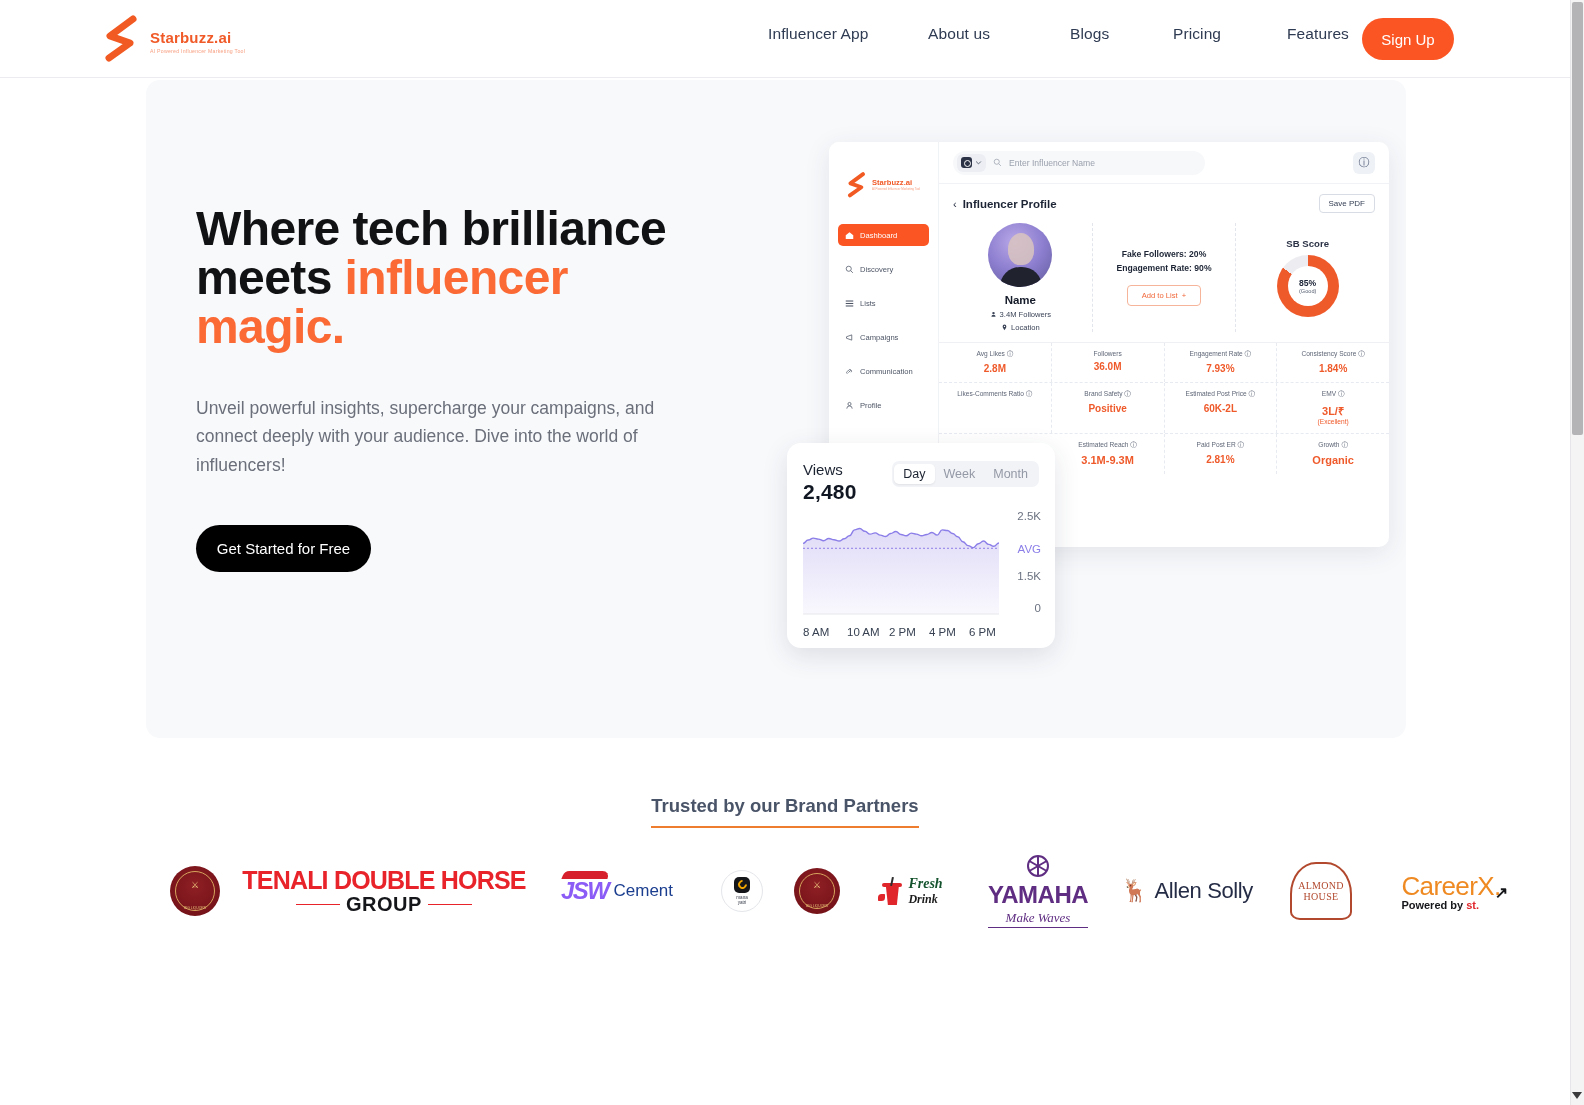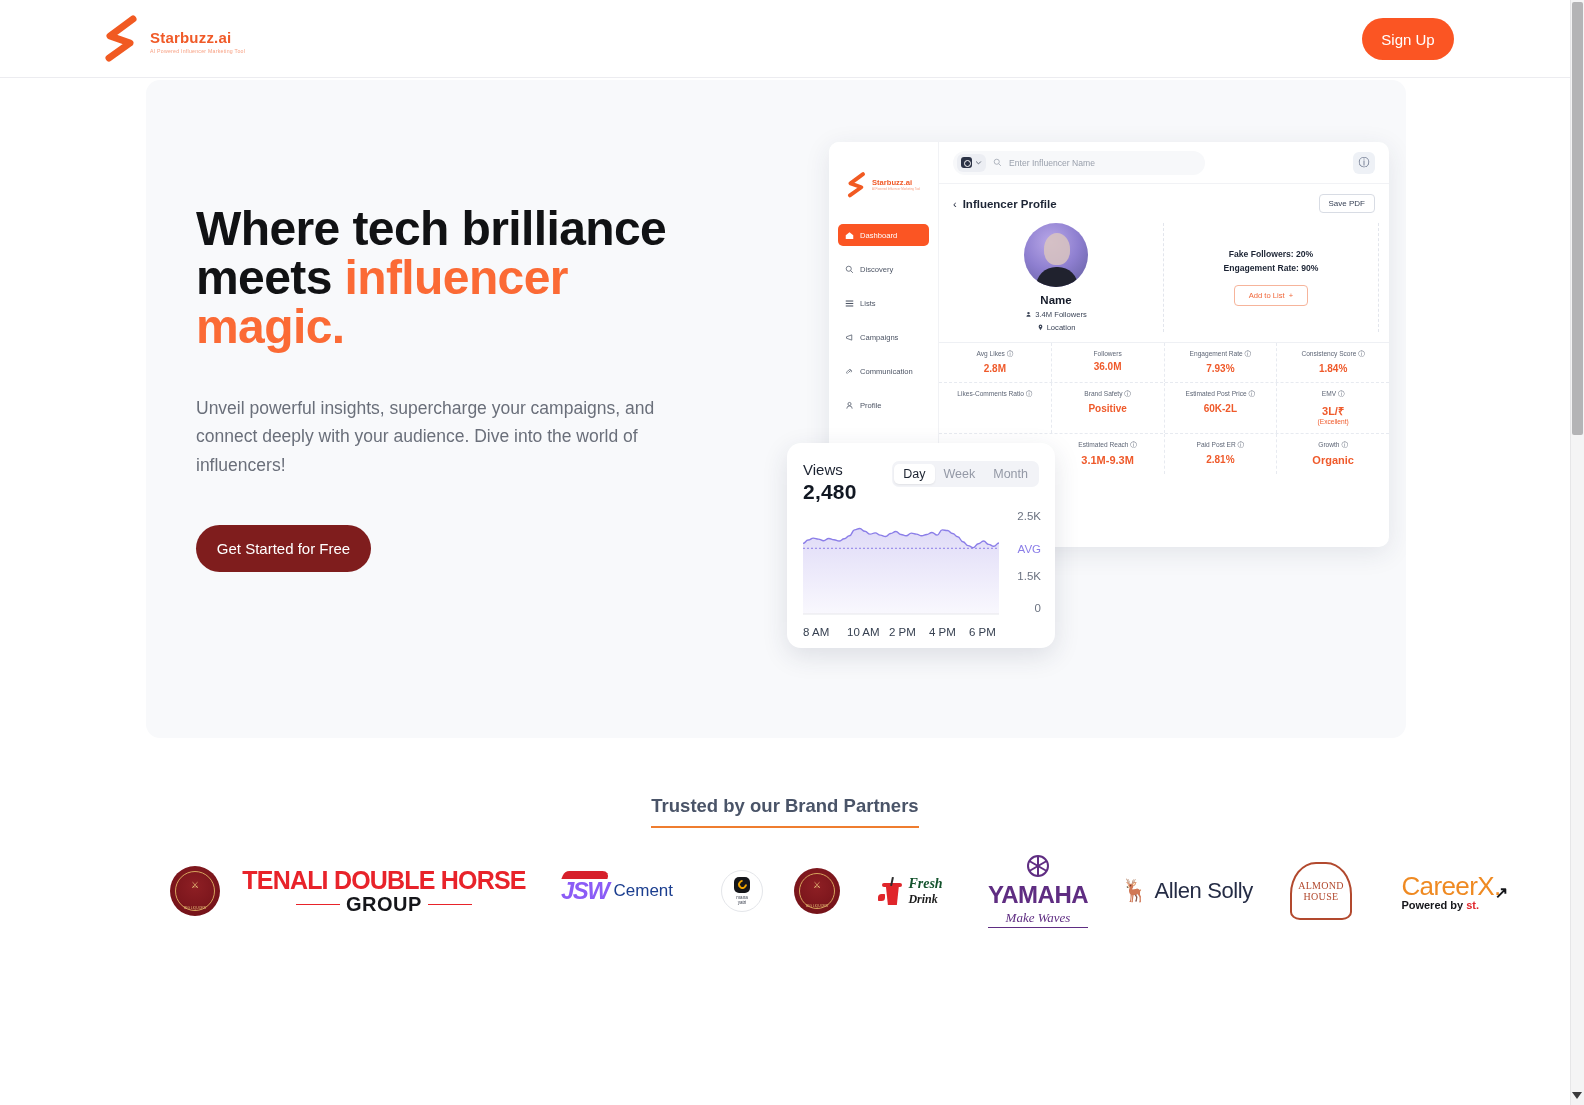--- a/index.html
+++ b/index.html
@@ -55,21 +55,21 @@
     font-size: 48px; line-height: 1.02; font-weight: 700;
     color: #111214; letter-spacing: -0.6px;
   }
   .hero-h1 .accent { color: #fb6a35; }
   .hero-p {
     margin-top: 42px; font-size: 17.5px; line-height: 1.62;
     color: #6a6f7a; width: 500px;
   }
   .cta-btn {
     margin-top: 46px; width: 175px; height: 47px; border-radius: 24px;
-    background: #7f1d1d; color: #fff; border: none;
+    background: #000000; color: #fff; border: none;
     font-size: 15px; font-family: inherit; cursor: pointer;
     display: flex; align-items: center; justify-content: center;
   }
 
   
   .mock {
     position: absolute; left: 683px; top: 62px;
     width: 560px; height: 405px;
     background: #fff; border-radius: 10px;
     box-shadow: 0 6px 26px rgba(40,50,80,.10);
@@ -308,20 +308,27 @@
 <div class="navbar">
   <div class="brand">
     <svg class="brand-mark" viewBox="0 0 44 48">
       <path d="M33 5 L10 22 L30 29 L9 44" fill="none" stroke="#f15a22" stroke-width="7" stroke-linecap="round" stroke-linejoin="round"></path>
     </svg>
     <div class="brand-text">
       <span class="brand-name">Starbuzz.ai</span>
       <span class="brand-tag">AI Powered Influencer Marketing Tool</span>
     </div>
   </div>
+  <div class="nav-links">
+    <span class="nav-link">Influencer App</span>
+    <span class="nav-link">About us</span>
+    <span class="nav-link">Blogs</span>
+    <span class="nav-link">Pricing</span>
+    <span class="nav-link">Features</span>
+  </div>
   <button class="signup-btn">Sign Up</button>
 </div>
 
 <div class="hero">
   <div class="hero-copy">
     <h1 class="hero-h1">
       <span>Where tech brilliance</span><br>
       <span>meets </span><span class="accent">influencer</span><br>
       <span class="accent">magic.</span>
     </h1>
@@ -439,20 +446,29 @@
             <span>Location</span>
           </div>
         </div>
         <div class="pcol divider">
           <div class="stat-line">Fake Followers: 20%</div>
           <div class="stat-line">Engagement Rate: 90%</div>
           <button class="addlist">
             <span>Add to List</span>
             <span>&nbsp;+</span>
           </button>
+        </div>
+        <div class="pcol">
+          <div class="sb-title">SB Score</div>
+          <div class="donut">
+            <div class="donut-lbl">
+              <div class="donut-val">85%</div>
+              <div class="donut-sub">(Good)</div>
+            </div>
+          </div>
         </div>
       </div>
 
       <div class="metrics">
         <div class="mrow">
           <div class="mcell">
             <div class="mlabel"><span>Avg Likes</span> <span>ⓘ</span></div>
             <div class="mval">2.8M</div>
           </div>
           <div class="mcell">

